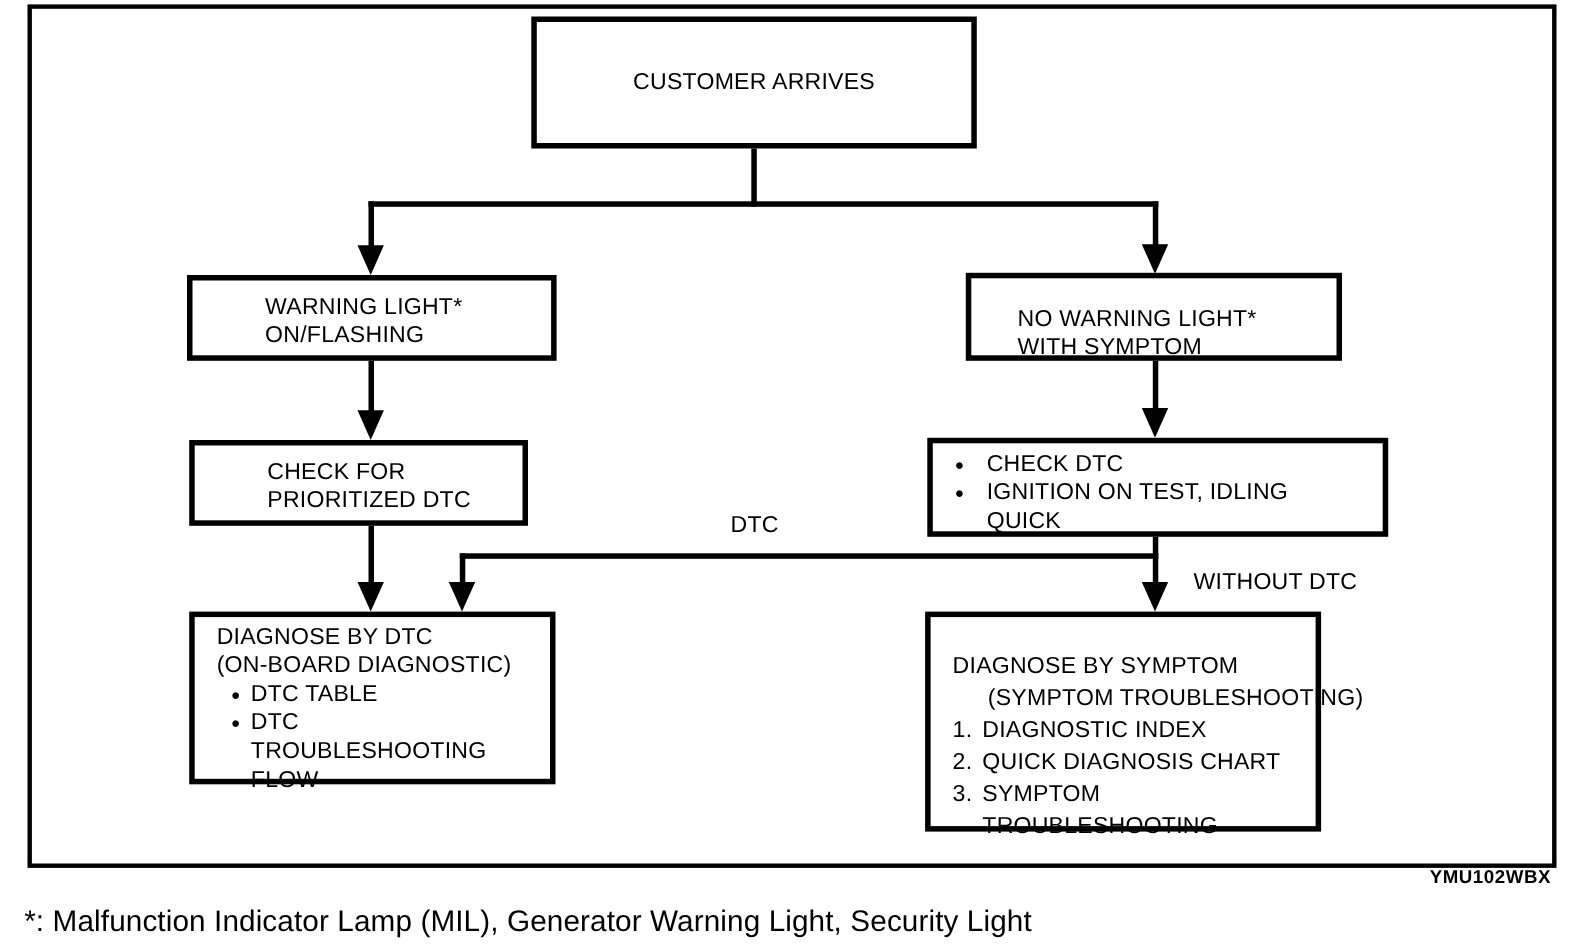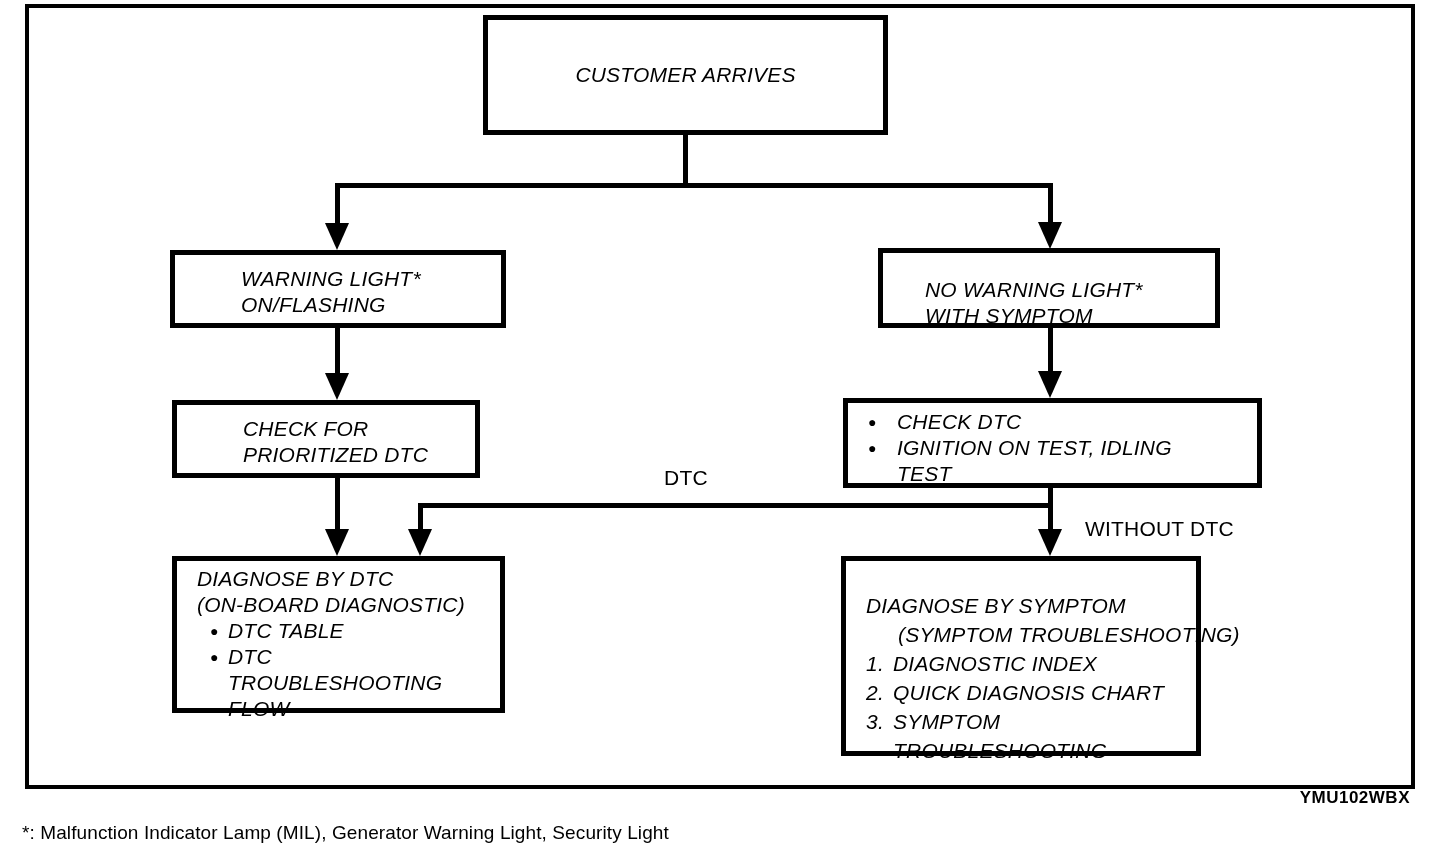--- a/index.html
+++ b/index.html
@@ -1,33 +1,33 @@
 <!DOCTYPE html>
 <html><head>
 <meta charset="utf-8">
 <style>
   html,body{margin:0;padding:0;background:#ffffff;}
   #stage{
     position:relative;width:1440px;height:864px;background:#ffffff;
     font-family:"Liberation Sans", sans-serif;color:#000;overflow:hidden;
   }
   .frame{position:absolute;border:4px solid #000;background:transparent;}
-  .box{position:absolute;border:5px solid #000;background:#fff;box-sizing:border-box;font-style:italic;}
+  .box{position:absolute;border:5px solid #000;background:#fff;box-sizing:border-box;}
   .line{position:absolute;background:#000;}
   .arr{position:absolute;width:0;height:0;border-left:12px solid transparent;
        border-right:12px solid transparent;border-top:27px solid #000;}
   .txt{font-size:21px;line-height:26px;letter-spacing:0.2px;white-space:nowrap;}
   .center{display:flex;align-items:center;justify-content:center;}
   .bullet-row{display:flex;align-items:flex-start;}
   .bullet-glyph{width:29px;flex:0 0 auto;font-size:14px;line-height:26px;}
   .b6 .bullet-glyph{width:18px;}
   .num{width:27px;flex:0 0 auto;}
   .edge-label{position:absolute;font-size:21px;letter-spacing:0.2px;white-space:nowrap;}
   .figure-code{position:absolute;font-size:17px;font-weight:bold;letter-spacing:0.5px;text-align:right;}
-  .footnote{position:absolute;font-size:19px;letter-spacing:0.1px;white-space:nowrap;}
+  .footnote{position:absolute;font-size:27px;letter-spacing:0.1px;white-space:nowrap;}
 </style>
 </head>
 <body>
 
 <div id="stage">
 
   <div class="frame" style="left:25px;top:4px;width:1382px;height:777px;"></div>
 
   <div class="line" style="left:683px;top:133px;width:5px;height:55px;"></div>
   <div class="line" style="left:335px;top:183px;width:718px;height:5px;"></div>
@@ -80,21 +80,21 @@
     <div class="bullet-row">
       <span class="bullet-glyph">●</span>
       <div>
         <div class="txt">CHECK DTC</div>
       </div>
     </div>
     <div class="bullet-row">
       <span class="bullet-glyph">●</span>
       <div>
         <div class="txt">IGNITION ON TEST, IDLING</div>
-        <div class="txt">TEST</div>
+        <div class="txt">QUICK</div>
       </div>
     </div>
   </div>
 
   <div class="box b6" style="left:172px;top:556px;width:333px;height:157px;padding:5px 0 0 20px;">
     <div class="txt">DIAGNOSE BY DTC</div>
     <div class="txt">(ON-BOARD DIAGNOSTIC)</div>
     <div class="bullet-row" style="margin-left:13px;">
       <span class="bullet-glyph">●</span>
       <div>

